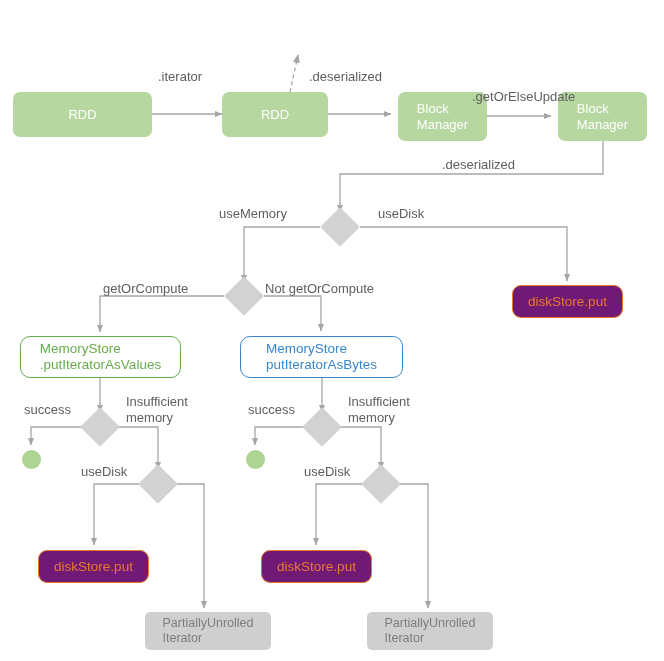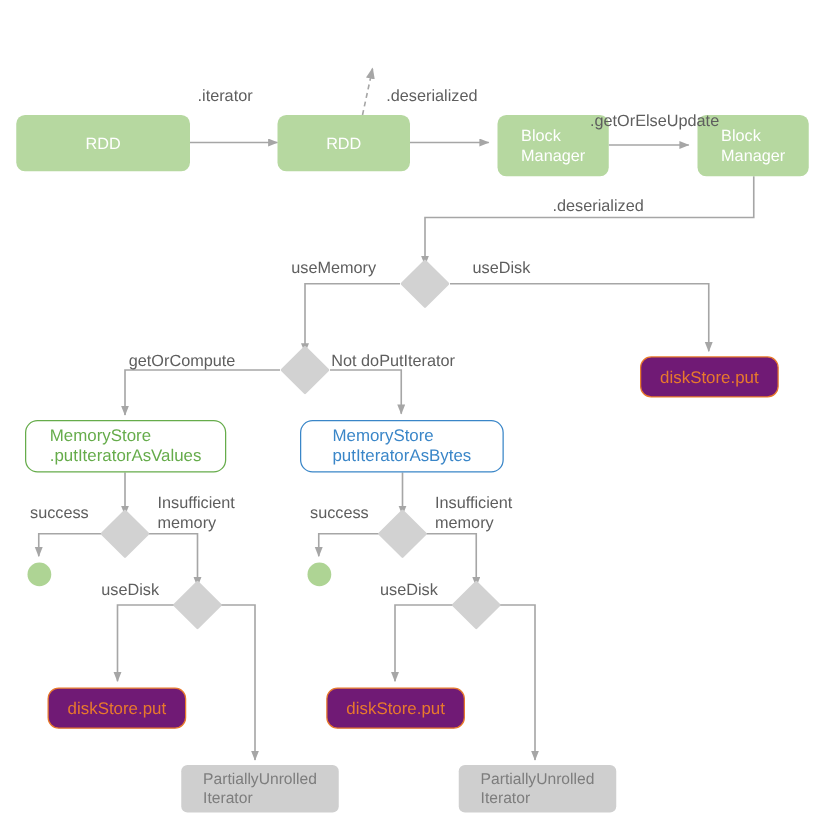--- a/index.html
+++ b/index.html
@@ -168,26 +168,26 @@
 
   <div class="node node-green-fill" style="left:558px; top:92px; width:89px; height:49px;">Block
 Manager</div>
 
   <div class="edge-label" style="left:158px; top:69px;">.iterator</div>
   <div class="edge-label" style="left:309px; top:69px;">.deserialized</div>
   <div class="edge-label" style="left:472px; top:69px;margin-top:20px;">.getOrElseUpdate</div>
   <div class="edge-label" style="left:442px; top:157px;">.deserialized</div>
 
   <div class="diamond" style="left:326px; top:213px; width:28px; height:28px;"></div>
-  <div class="edge-label" style="left:233px; top:206px;">useMemory</div>
+  <div class="edge-label" style="left:219px; top:206px;">useMemory</div>
   <div class="edge-label" style="left:378px; top:206px;">useDisk</div>
 
   <div class="diamond" style="left:230px; top:282px; width:28px; height:28px;"></div>
   <div class="edge-label" style="left:103px; top:281px;">getOrCompute</div>
-  <div class="edge-label" style="left:265px; top:281px;">Not doPutIterator</div>
+  <div class="edge-label" style="left:265px; top:281px;">Not getOrCompute</div>
 
   <div class="node node-orange-outline" style="left:512px; top:285px; width:111px; height:33px;">diskStore.put</div>
 
   <div class="node node-green-outline" style="left:20px; top:336px; width:161px; height:42px;">MemoryStore
 .putIteratorAsValues</div>
 
   <div class="node node-blue-outline" style="left:240px; top:336px; width:163px; height:42px;">MemoryStore
 putIteratorAsBytes</div>
 
   <div class="diamond" style="left:86px; top:413px; width:28px; height:28px;"></div>

